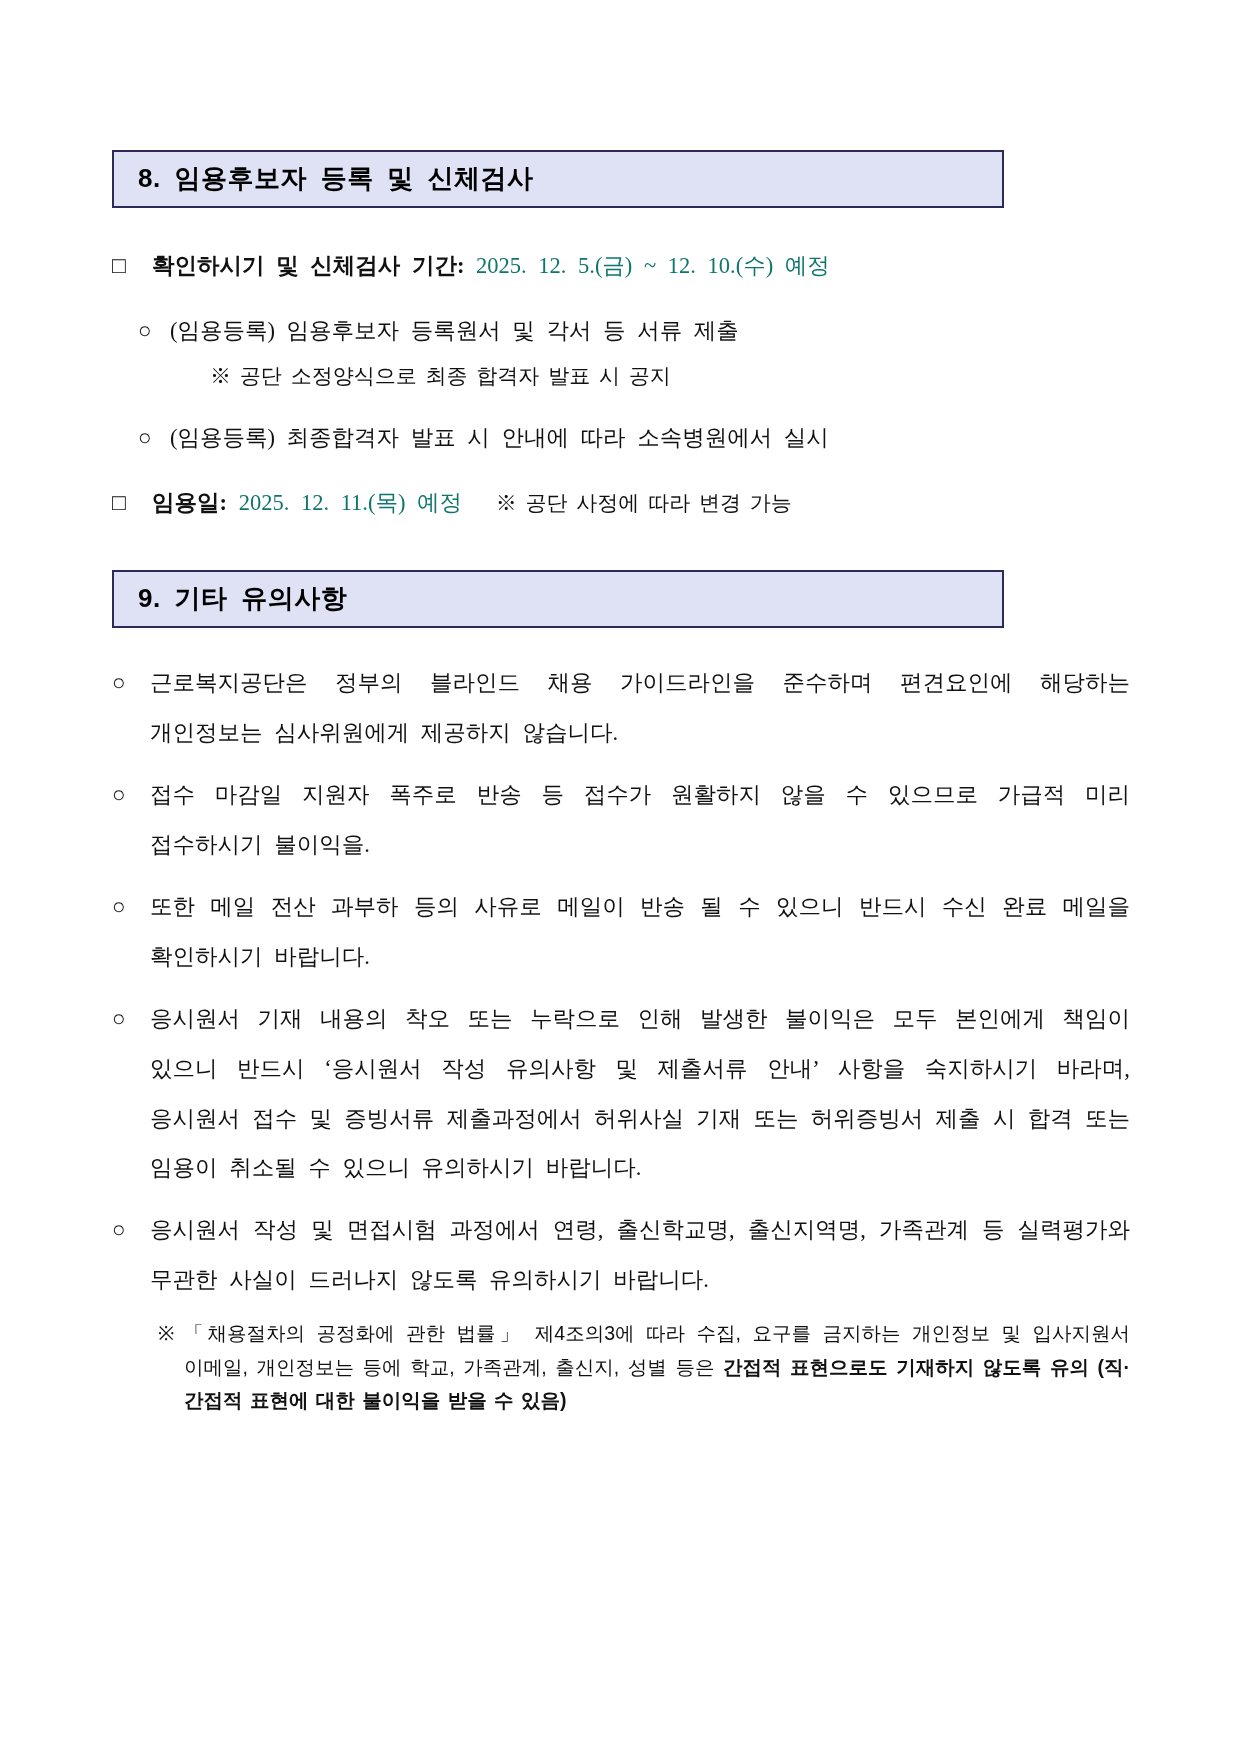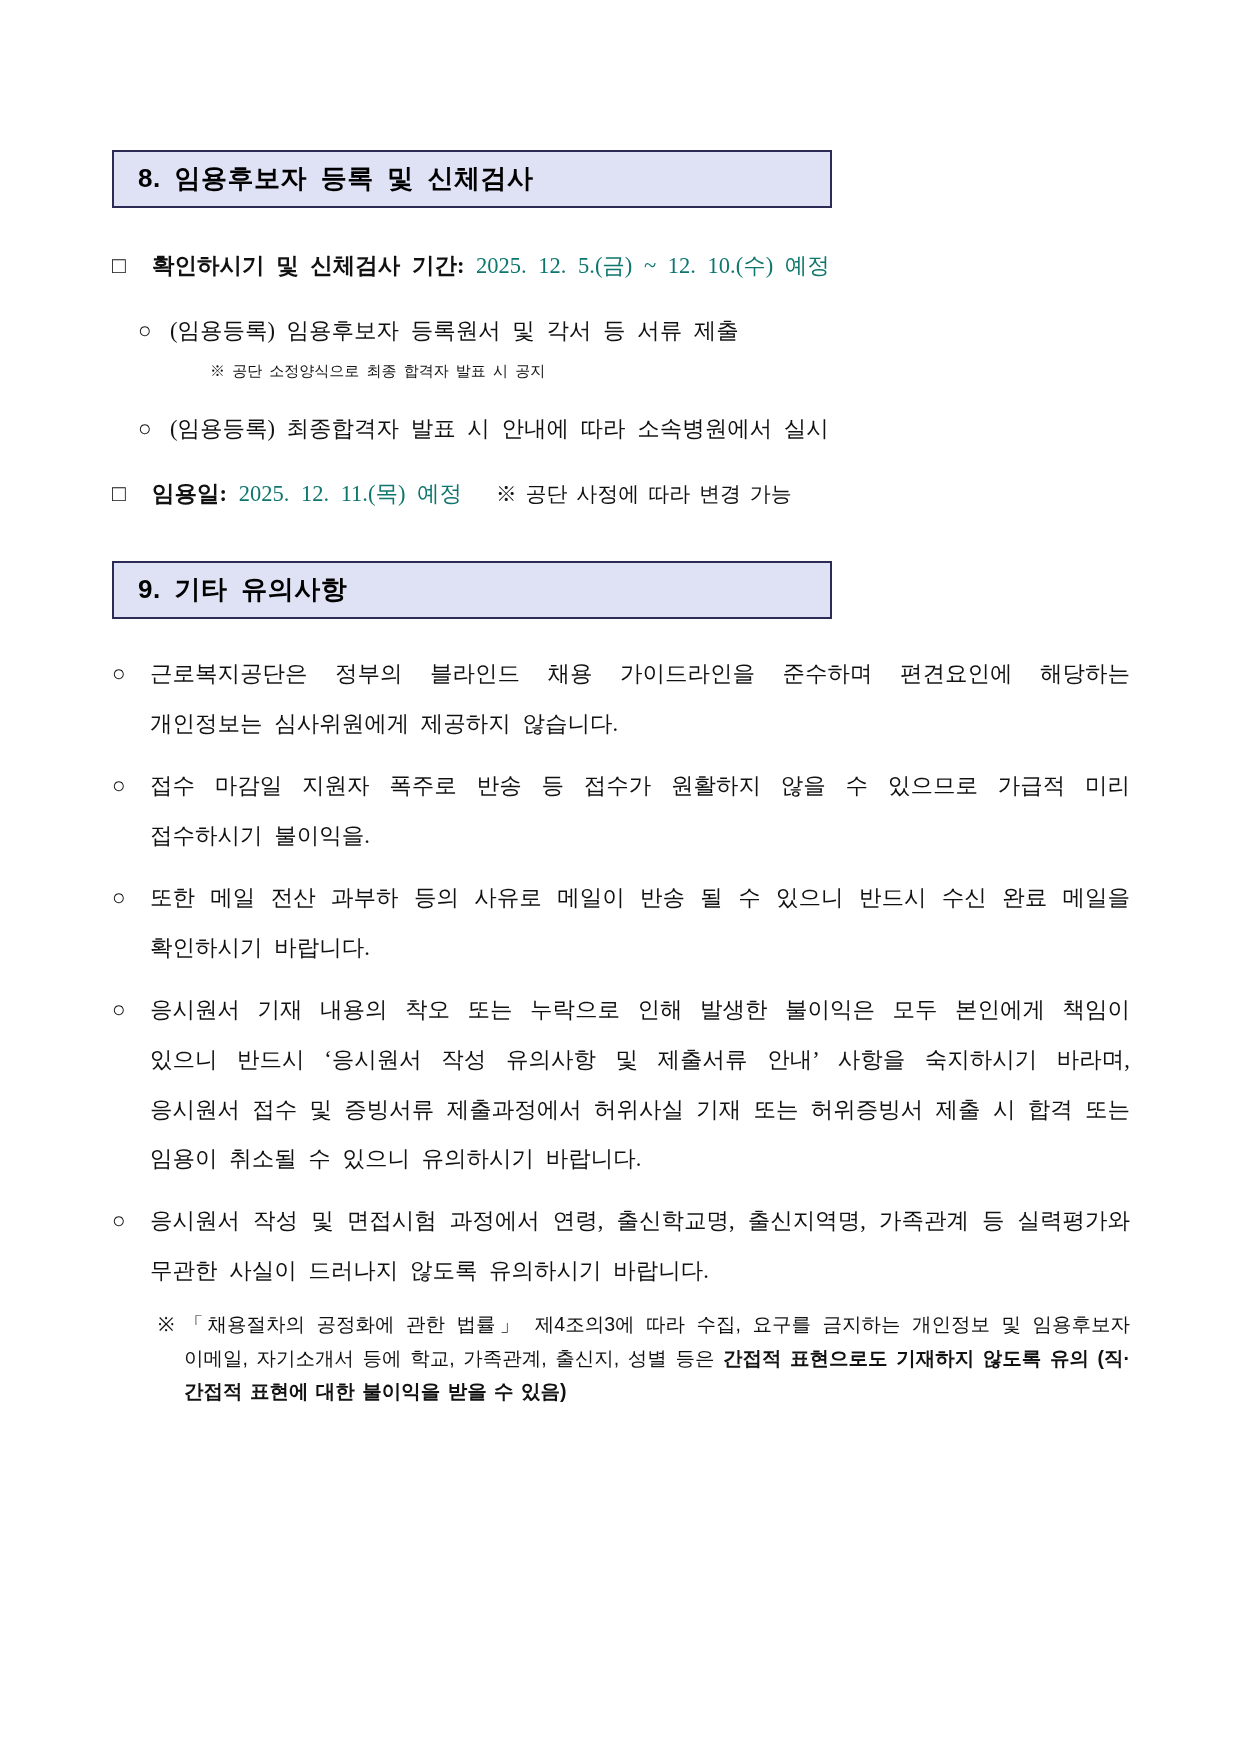--- a/index.html
+++ b/index.html
@@ -10,42 +10,42 @@
     color: #111111;
     font-family: "Liberation Serif", serif;
     overflow: hidden;
   }
   .page {
     box-sizing: border-box;
     padding: 150px 110px 0 112px;
   }
   .sec-header {
     box-sizing: border-box;
-    width: 720px;
+    width: 892px;
     background: #dfe2f4;
     border: 2px solid #2b2b55;
     padding: 9px 0 10px 24px;
     font-family: "Liberation Sans", sans-serif;
     font-weight: bold;
     font-size: 26px;
     letter-spacing: 0.5px;
     word-spacing: 6px;
     color: #000000;
   }
   .sec8-body { margin-top: 42px; font-size: 22.5px; word-spacing: 6px; }
   .s8-item { display: flex; align-items: baseline; }
   .s8-item .mk { width: 40px; flex: none; font-weight: bold; }
   .s8-sub { margin-left: 26px; }
   .s8-sub .mk { width: 32px; font-weight: normal; }
   .b-label { font-weight: bold; }
   .blue-val { color: #0f766e; font-weight: normal; }
   .s8-note {
     margin: 16px 0 4px 98px;
     font-family: "Liberation Sans", sans-serif;
-    font-size: 15px;
+    font-size: 21px;
     word-spacing: 3px;
   }
   .inline-note {
     font-family: "Liberation Sans", sans-serif;
     font-size: 21px;
     margin-left: 22px;
     word-spacing: 3px;
     font-weight: normal;
     margin-top: 24px;
   }
@@ -148,20 +148,20 @@
       </div>
 
       <div class="bullet">
         <span class="mk">○</span>
         <span class="tx">응시원서 작성 및 면접시험 과정에서 연령, 출신학교명, 출신지역명, 가족관계 등 실력평가와 무관한 사실이 드러나지 않도록 유의하시기 바랍니다.</span>
       </div>
 
       <div class="footnote">
         <span class="mk">※</span>
         <span class="tx">
-          <span>「채용절차의 공정화에 관한 법률」 제4조의3에 따라 수집, 요구를 금지하는 개인정보 및 임용후보자 이메일, 자기소개서 등에 학교, 가족관계, 출신지, 성별 등은 </span><span class="bold-part">간접적 표현으로도 기재하지 않도록 유의 (직·간접적 표현에 대한 불이익을 받을 수 있음)</span>
+          <span>「채용절차의 공정화에 관한 법률」 제4조의3에 따라 수집, 요구를 금지하는 개인정보 및 입사지원서 이메일, 개인정보는 등에 학교, 가족관계, 출신지, 성별 등은 </span><span class="bold-part">간접적 표현으로도 기재하지 않도록 유의 (직·간접적 표현에 대한 불이익을 받을 수 있음)</span>
         </span>
       </div>
 
     </div>
   </div>
 
 </div>
 
 </body></html>

